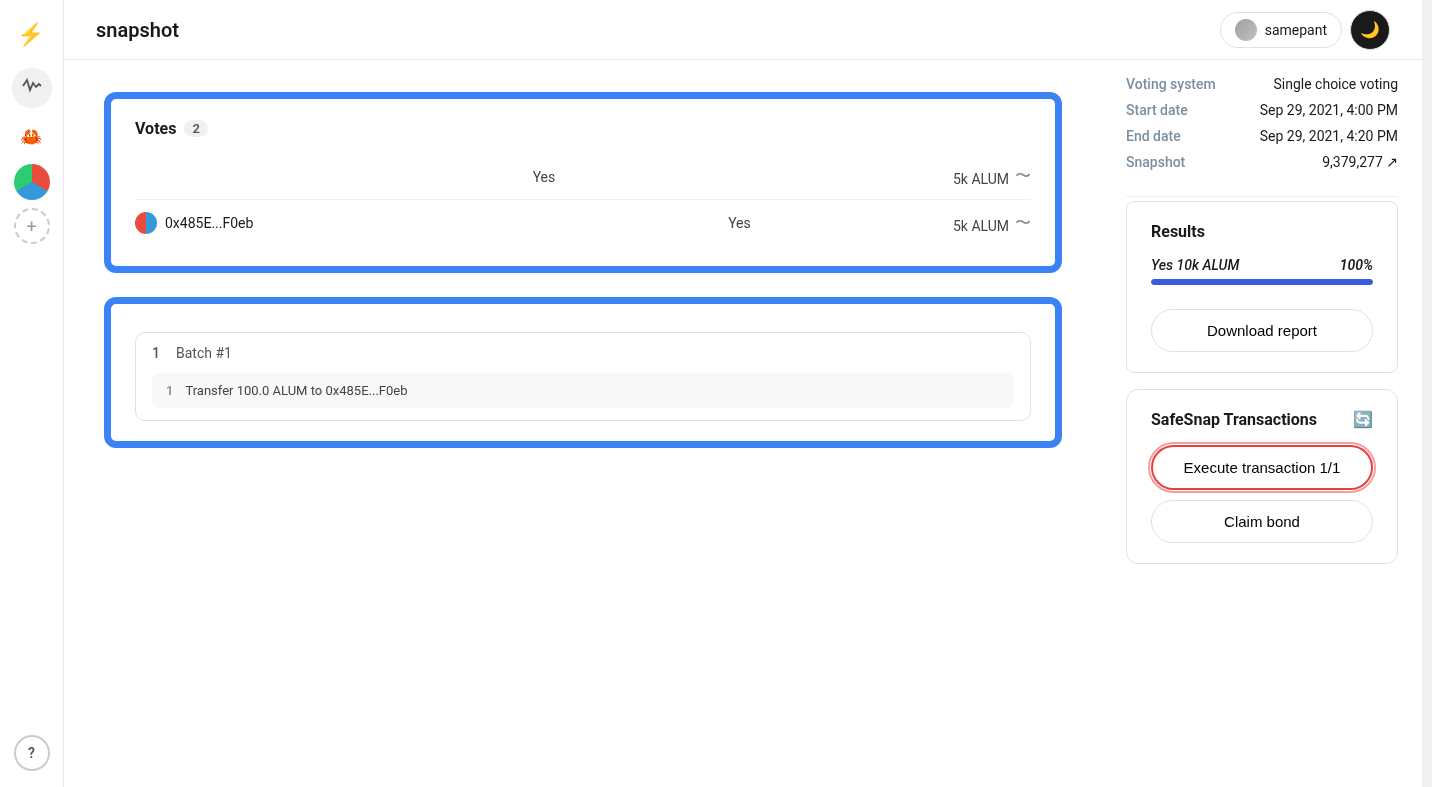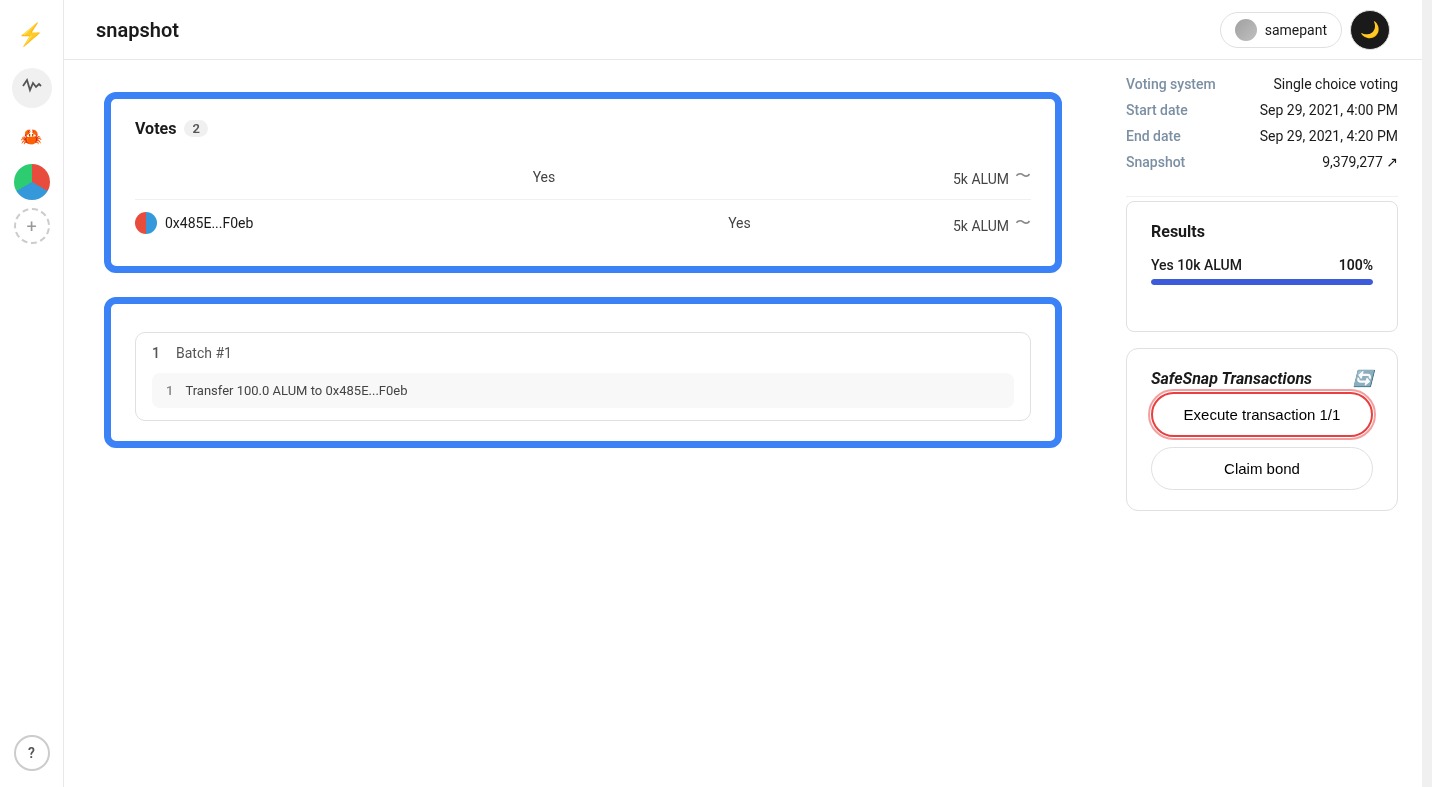--- a/index.html
+++ b/index.html
@@ -312,21 +312,22 @@
       border-radius: 8px;
       padding: 20px 24px;
       margin-bottom: 16px;
     }
     .results-title {
       font-size: 16px;
       font-weight: 700;
       margin-bottom: 16px;
     }
     .result-row {
-      margin-bottom: 26px;
+      margin-bottom: 8px;
+      font-style: italic;
     }
     .result-header {
       display: flex;
       justify-content: space-between;
       font-size: 14px;
       margin-bottom: 6px;
     }
     .result-label { color: #1a1a1a; font-weight: 500; }
     .result-pct { color: #1a1a1a; font-weight: 600; }
     .progress-bar-bg {
@@ -358,22 +359,21 @@
     .safesnap-card {
       background: #fff;
       border: 1px solid #e0e0e0;
       border-radius: 12px;
       padding: 20px 24px;
     }
     .safesnap-header {
       display: flex;
       justify-content: space-between;
       align-items: flex-end;
-      margin-bottom: 4px;
-      font-style: italic;
+      margin-bottom: 16px;
     }
     .safesnap-title {
       font-size: 16px;
       font-weight: 700;
     }
     .refresh-icon {
       cursor: pointer;
       font-size: 16px;
       color: #555;
     }
@@ -533,20 +533,23 @@
           <div class="result-header">
             <span class="result-label">Yes 10k ALUM</span>
             <span class="result-pct">100%</span>
           </div>
           <div class="progress-bar-bg">
             <div class="progress-bar-fill fill-blue" style="width: 100%;"></div>
           </div>
         </div>
 
 
+        <button class="download-btn">
+          <span>Download report</span>
+        </button>
       </div>
 
       <div class="safesnap-card">
         <div class="safesnap-header">
           <span class="safesnap-title">SafeSnap Transactions</span>
           <span class="refresh-icon">🔄</span>
         </div>
 
         <button class="execute-btn">
           <span>Execute transaction 1/1</span>

